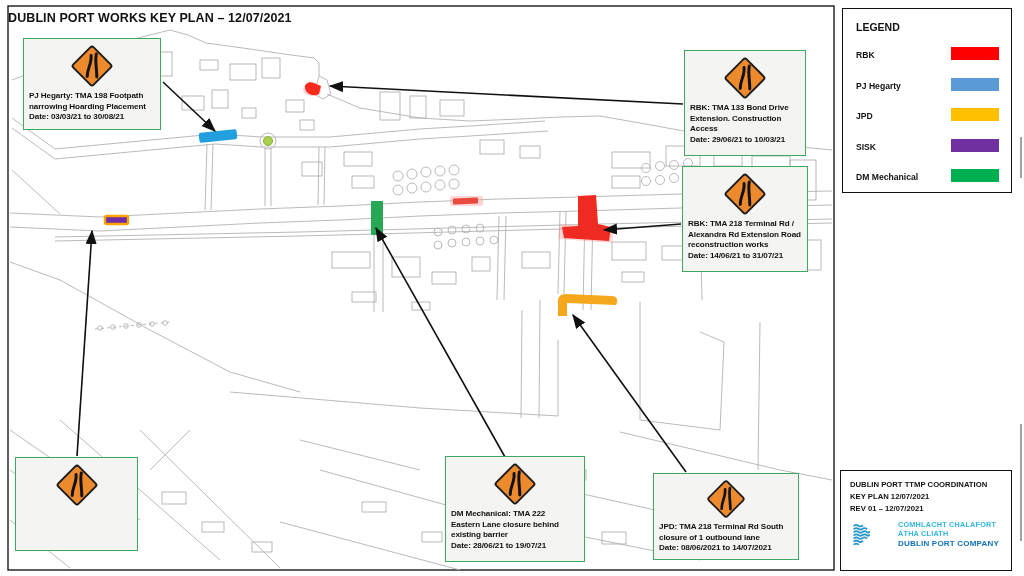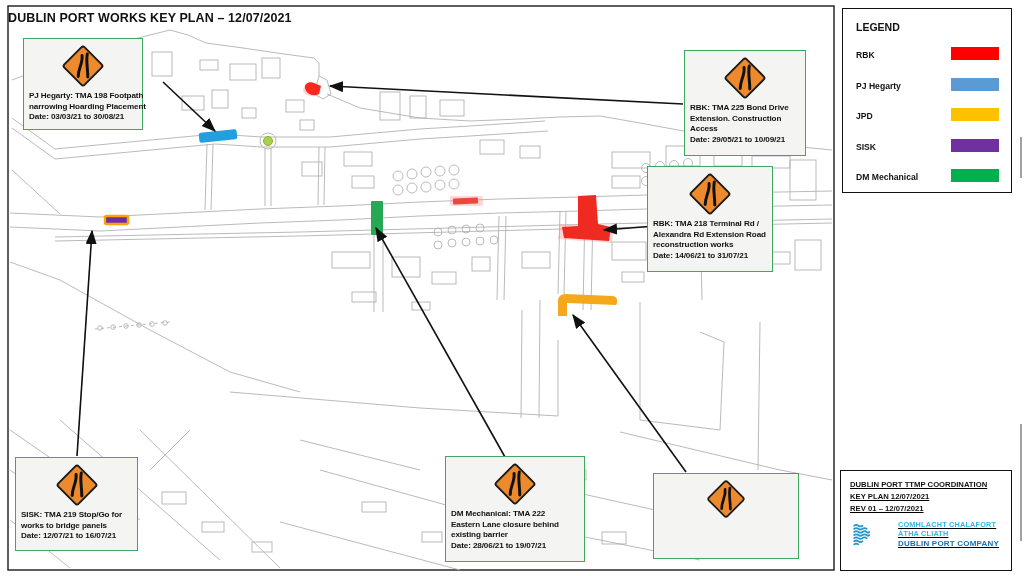--- a/index.html
+++ b/index.html
@@ -26,21 +26,21 @@
     border:1.6px solid #111;box-sizing:border-box;background:#fff;
     padding:12px 12px 13px 13px;z-index:3;
   }
   .legend-title{font-size:10.5px;font-weight:700;color:#111;margin-bottom:14px;}
   .legend-row{display:flex;justify-content:space-between;align-items:flex-end;margin-bottom:17.5px;}
   .legend-label{font-size:8.6px;font-weight:700;color:#111;}
   .legend-swatch{width:48px;height:13px;}
   .info-box{
     position:absolute;left:840px;top:470px;width:172px;height:101px;
     border:1.6px solid #111;box-sizing:border-box;background:#fff;
-    padding:8px 9px 6px;z-index:3;text-decoration:underline;
+    padding:8px 9px 6px;z-index:3;
   }
   .info-line{font-size:7.7px;font-weight:700;line-height:1.55;color:#111;white-space:nowrap;}
   .logo-row{display:flex;align-items:center;gap:21px;margin-top:5px;}
   .logo-mark{width:27px;height:27px;flex:none;}
   .logo-text div{white-space:nowrap;}
   .logo-l1{font-size:7.3px;font-weight:800;letter-spacing:.2px;line-height:1.3;}
   .logo-l3{font-size:8px;font-weight:800;letter-spacing:.2px;line-height:1.3;text-align:center;}
 </style>
 </head>
 <body>
@@ -229,82 +229,82 @@
     <line x1="505" y1="457" x2="376" y2="228" marker-end="url(#ah)"></line>
     <line x1="686" y1="472" x2="573" y2="315" marker-end="url(#ah)"></line>
   </g>
 
   <line x1="1021" y1="137" x2="1021" y2="178" stroke="#444" stroke-width="1"></line>
   <line x1="1021" y1="424" x2="1021" y2="541" stroke="#444" stroke-width="1"></line>
 </svg>
 
 <div class="page-title">DUBLIN PORT WORKS KEY PLAN – 12/07/2021</div>
 
-<div class="callout" style="left:23px;top:38px;width:120px;min-height:92px">
+<div class="callout" style="left:23px;top:38px;width:138px;min-height:92px">
   <svg class="sign" viewBox="0 0 48 48">
       <use href="#sign-road-narrows"></use>
     </svg>
   <div class="lines">
     <div>PJ Hegarty: TMA 198 Footpath</div>
     <div>narrowing Hoarding Placement</div>
     <div>Date: 03/03/21 to 30/08/21</div>
   </div>
 </div>
 
 <div class="callout" style="left:684px;top:50px;width:122px;min-height:106px">
   <svg class="sign" viewBox="0 0 48 48">
       <use href="#sign-road-narrows"></use>
     </svg>
   <div class="lines">
-    <div>RBK: TMA 225 Bond Drive</div>
+    <div>RBK: TMA 133 Bond Drive</div>
     <div>Extension. Construction</div>
     <div>Access</div>
-    <div>Date: 29/05/21 to 10/09/21</div>
-  </div>
-</div>
-
-<div class="callout" style="left:647px;top:166px;width:126px;min-height:106px">
+    <div>Date: 29/06/21 to 10/03/21</div>
+  </div>
+</div>
+
+<div class="callout" style="left:682px;top:166px;width:126px;min-height:106px">
   <svg class="sign" viewBox="0 0 48 48">
       <use href="#sign-road-narrows"></use>
     </svg>
   <div class="lines">
     <div>RBK: TMA 218 Terminal Rd /</div>
     <div>Alexandra Rd Extension Road</div>
     <div>reconstruction works</div>
     <div>Date: 14/06/21 to 31/07/21</div>
   </div>
 </div>
 
 <div class="callout" style="left:15px;top:457px;width:123px;min-height:94px">
   <svg class="sign" viewBox="0 0 48 48">
       <use href="#sign-road-narrows"></use>
     </svg>
-  <div class="lines">
-    <div>SISK: TMA 219 Stop/Go for</div>
-    <div>works to bridge panels</div>
-    <div>Date: 12/07/21 to 16/07/21</div>
-  </div>
 </div>
 
 <div class="callout" style="left:445px;top:456px;width:140px;min-height:106px">
   <svg class="sign" viewBox="0 0 48 48">
       <use href="#sign-road-narrows"></use>
     </svg>
   <div class="lines">
     <div>DM Mechanical: TMA 222</div>
     <div>Eastern Lane closure behind</div>
     <div>existing barrier</div>
     <div>Date: 28/06/21 to 19/07/21</div>
   </div>
 </div>
 
 <div class="callout" style="left:653px;top:473px;width:146px;min-height:86px">
   <svg class="sign" viewBox="0 0 48 48" style="width:42px;height:42px">
       <use href="#sign-road-narrows"></use>
     </svg>
+  <div class="lines">
+    <div>JPD: TMA 218 Terminal Rd South</div>
+    <div>closure of 1 outbound lane</div>
+    <div>Date: 08/06/2021 to 14/07/2021</div>
+  </div>
 </div>
 
 <div class="legend-box">
   <div class="legend-title">LEGEND</div>
   <div class="legend-row">
     <span class="legend-label">RBK</span>
     <span class="legend-swatch" style="background: rgb(254, 0, 0);"></span>
   </div>
   <div class="legend-row">
     <span class="legend-label">PJ Hegarty</span>

